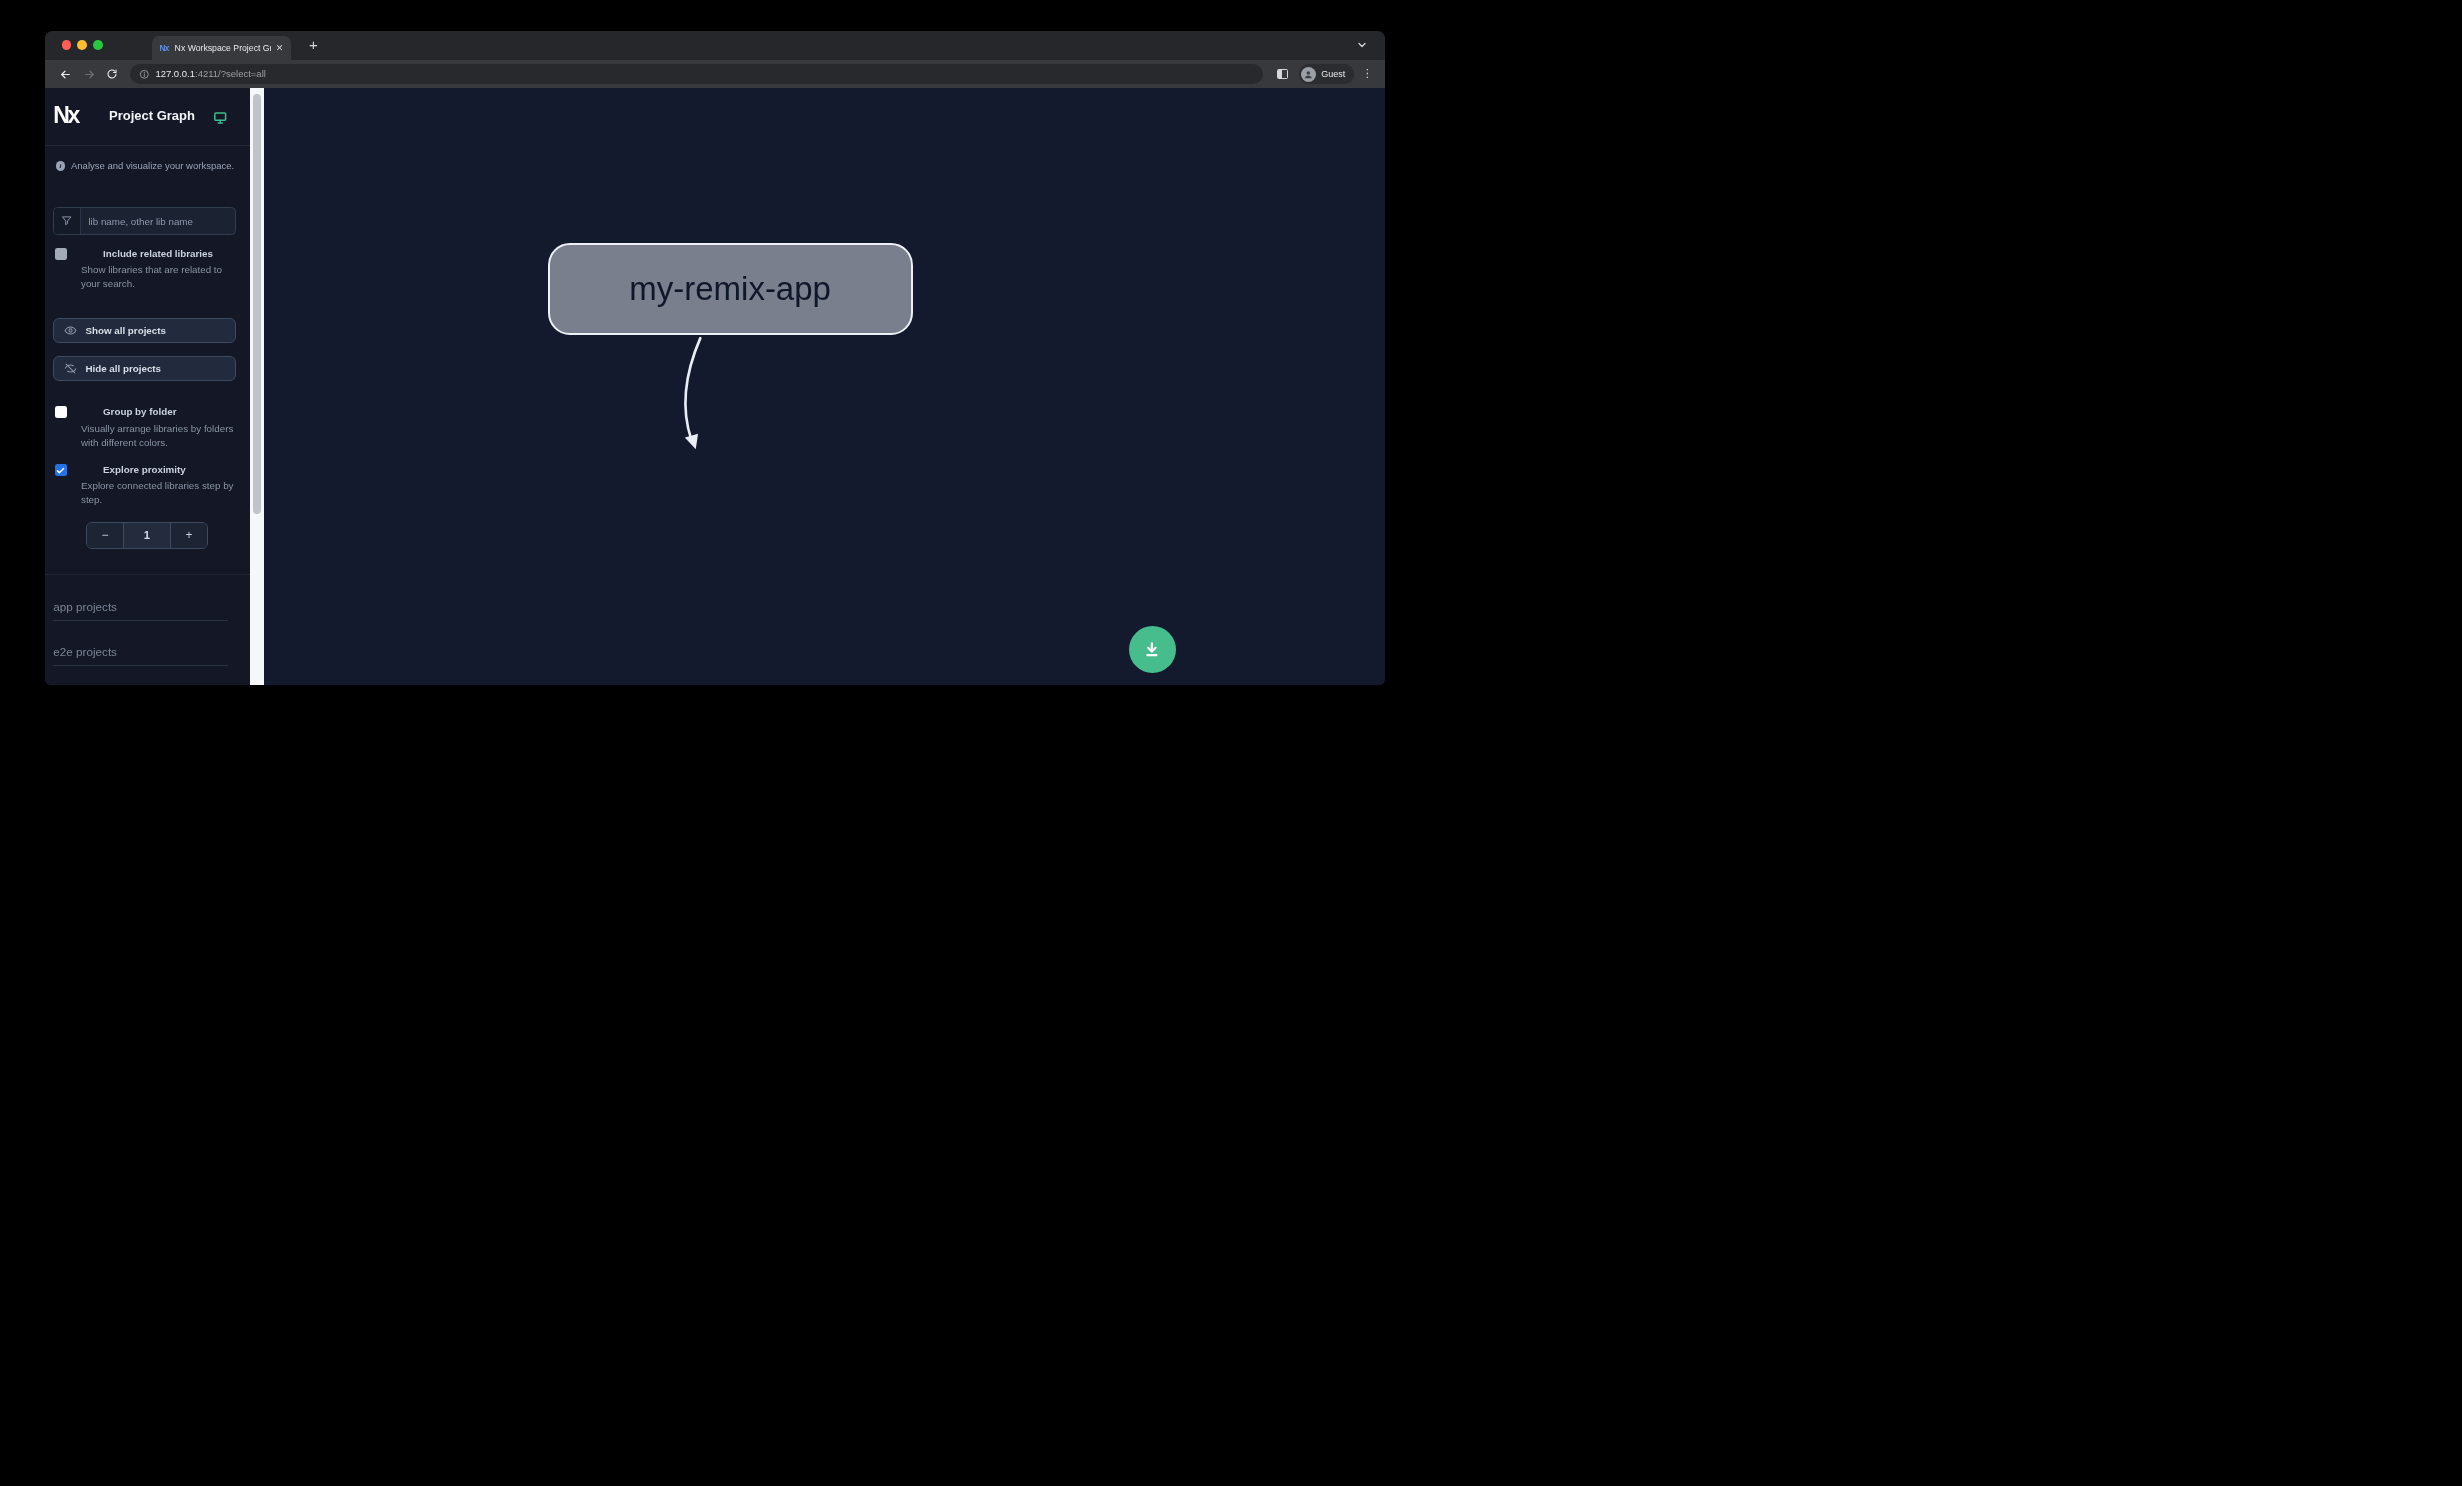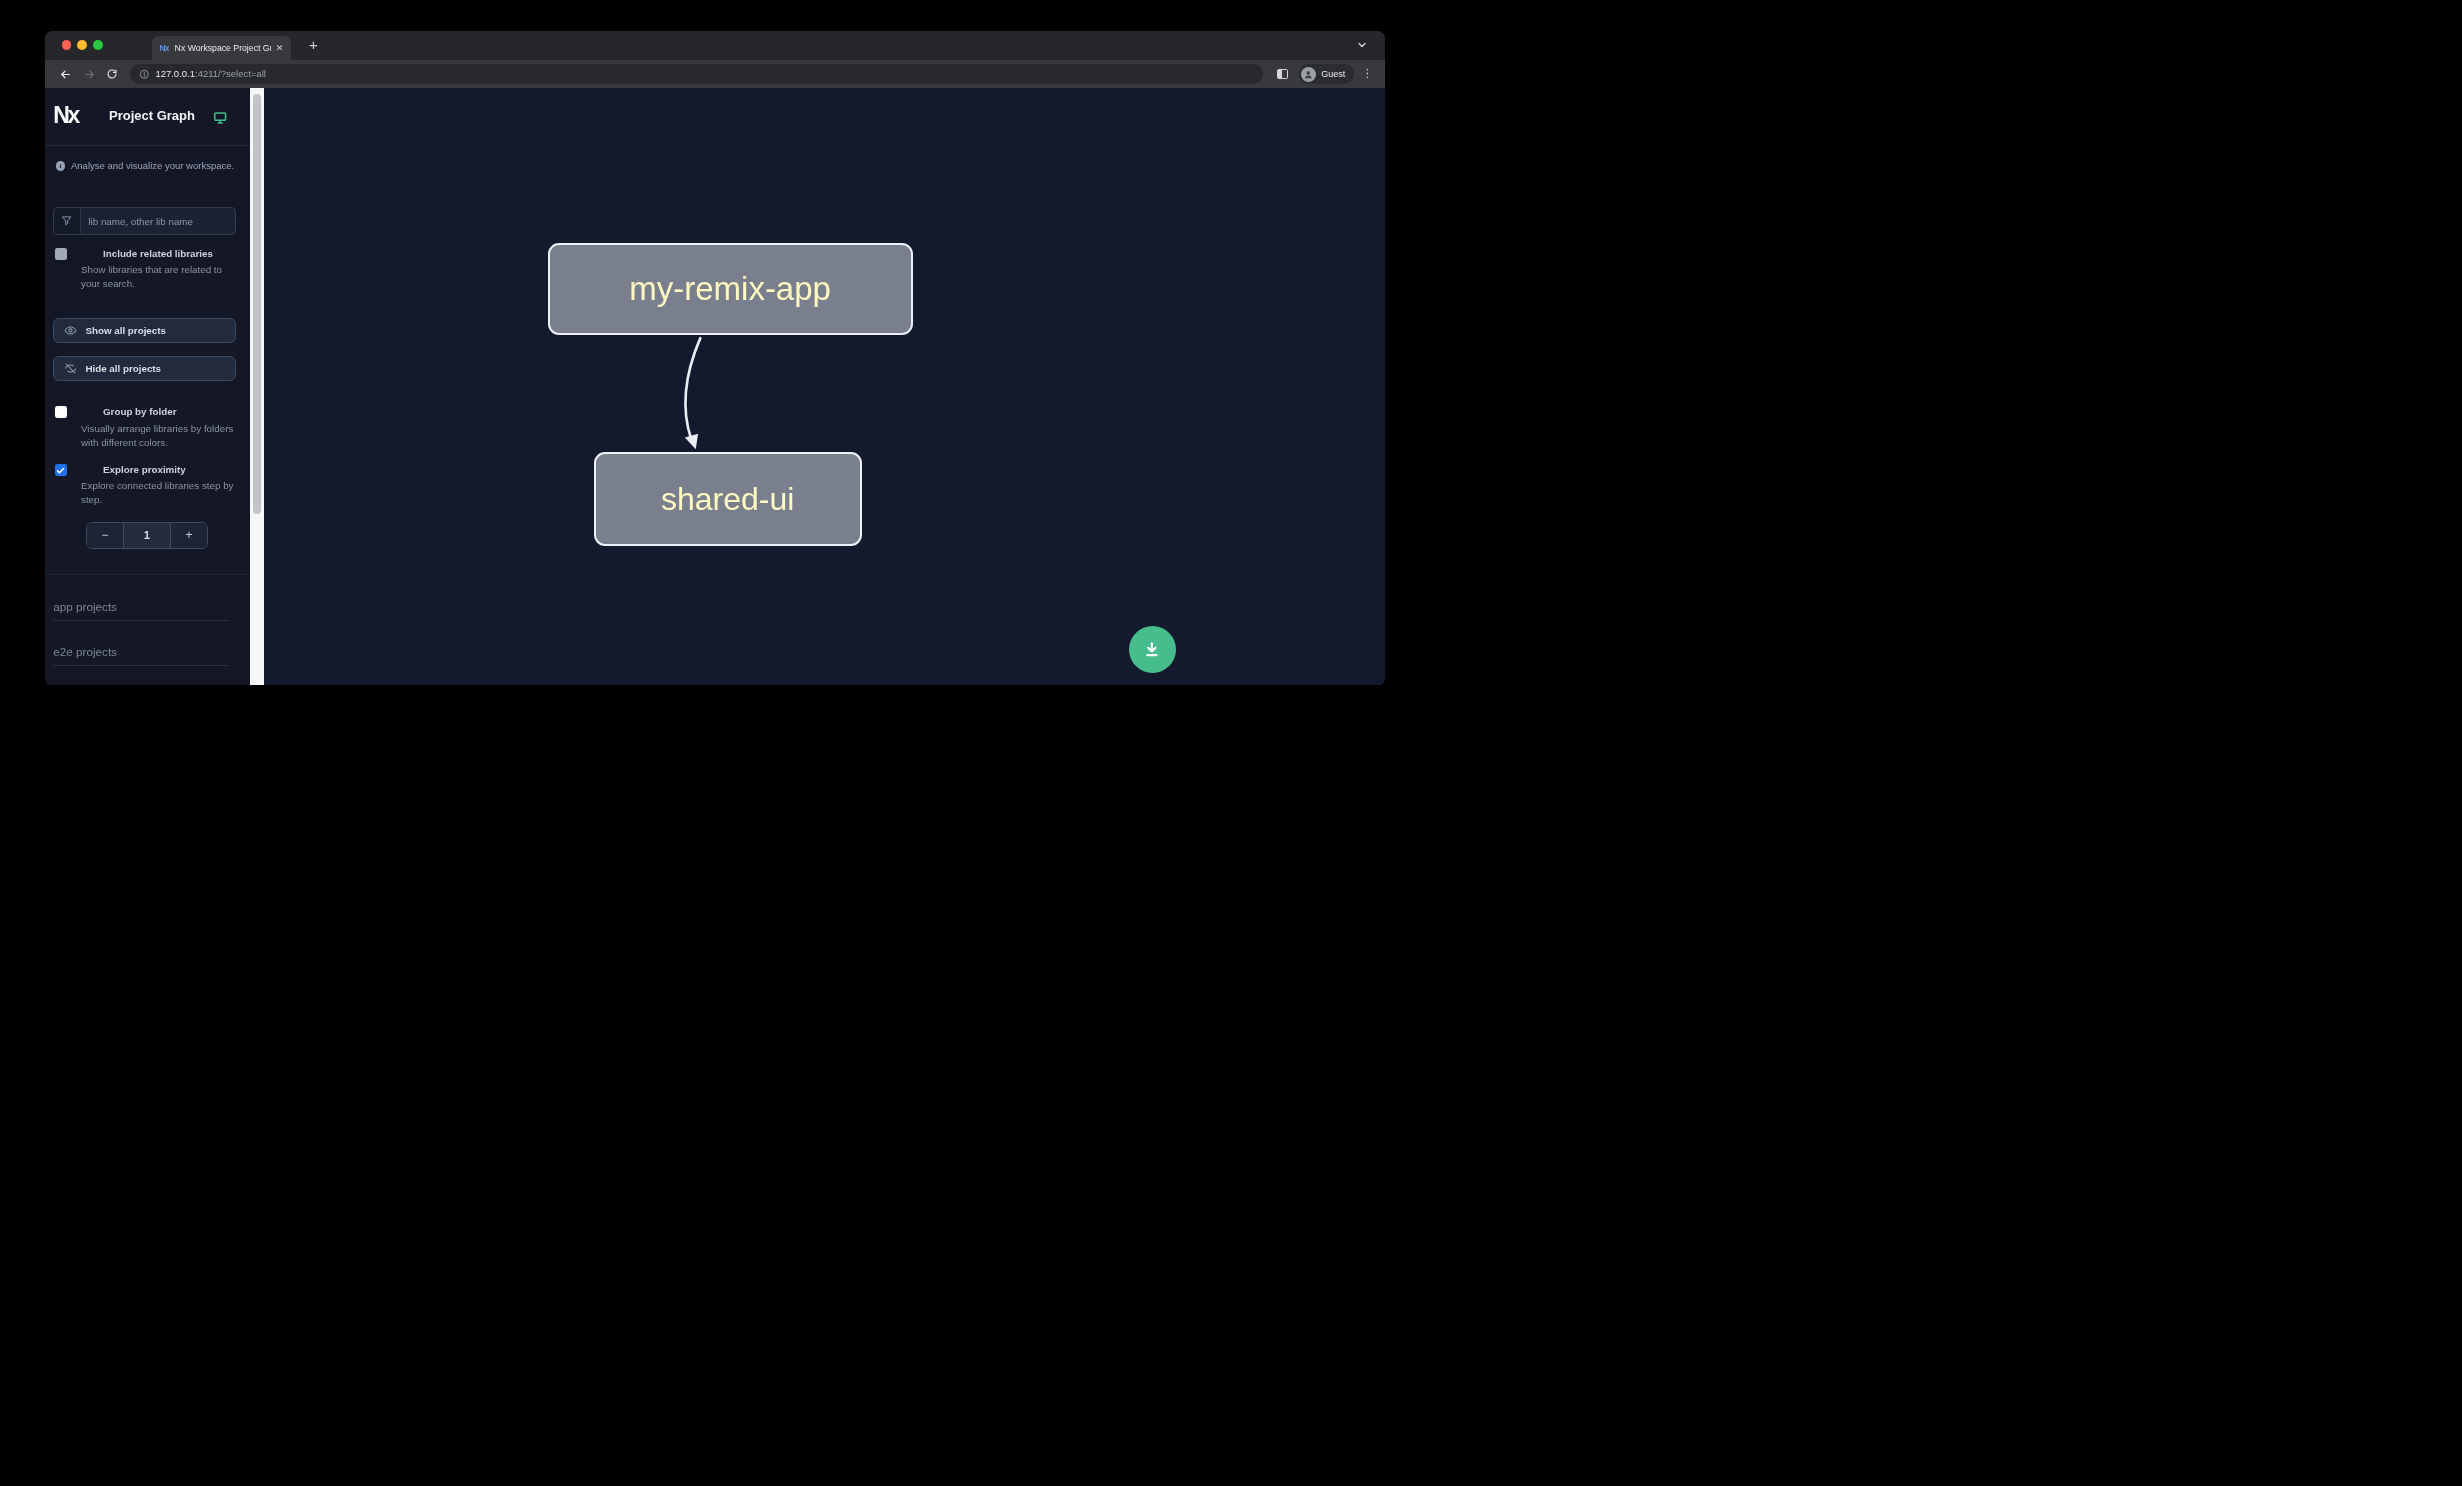--- a/index.html
+++ b/index.html
@@ -70,22 +70,22 @@
   .stepper{position:absolute;left:41px;top:434px;display:flex;border:0.8px solid #3e4a60;
     border-radius:6px;overflow:hidden;height:26.5px;}
   .step-btn{width:36px;background:#1d2433;color:#c6cedb;font-size:12px;display:flex;
     align-items:center;justify-content:center;}
   .step-val{width:48px;background:#232b3c;border-left:0.8px solid #3e4a60;border-right:0.8px solid #3e4a60;
     color:#d5dce7;font-size:11.3px;font-weight:700;display:flex;align-items:center;justify-content:center;}
   .sec-div{position:absolute;left:0;right:0;top:486px;border-top:0.8px solid #1f2736;}
   .sec-label{position:absolute;left:8.3px;font-size:11.7px;color:#7c8596;}
   .sec-line{position:absolute;left:8.3px;width:175px;border-top:0.8px solid #2a3344;}
   
-  .node{position:absolute;background:#7a7f8d;border:2.3px solid #edf0f6;border-radius:11px;
-    display:flex;align-items:center;justify-content:center;color:#fef9c3;}
+  .node{position:absolute;background:#7a7f8d;border:2.3px solid #edf0f6;border-radius:22px;
+    display:flex;align-items:center;justify-content:center;color:#0f172a;}
   .node1{left:284px;top:155px;width:365px;height:92px;font-size:33px;}
   .node2{left:330px;top:364px;width:268px;height:94px;font-size:32px;}
   .edge-svg{position:absolute;left:0;top:0;pointer-events:none;}
   .fab{position:absolute;left:865px;top:538px;width:47px;height:47px;border-radius:50%;
     background:#47bd8d;display:flex;align-items:center;justify-content:center;color:#fff;}
 </style>
 </head>
 <body>
 
 <div class="window">
@@ -228,23 +228,20 @@
     </div>
 
     <div class="main">
       <svg class="edge-svg" width="924" height="597" viewBox="0 0 1222 790">
         <path d="M 577 331 Q 545 405 565 465" fill="none" stroke="#e9edf5" stroke-width="3.5" stroke-linecap="round"></path>
         <polygon points="571,478 556.5,462.5 574,457.5" fill="#e9edf5"></polygon>
       </svg>
       <div class="node node1">
         <span>my-remix-app</span>
       </div>
-      <div class="node node2">
-        <span>shared-ui</span>
-      </div>
       <div class="fab">
         <svg width="19.7" height="19.7" viewBox="0 0 24 24" fill="none" stroke="#fff" stroke-width="2.6" stroke-linecap="round" stroke-linejoin="round">
             <path d="M12 4v9"></path>
             <path d="M7.5 9.5L12 14l4.5-4.5"></path>
             <path d="M6.5 18.5h11"></path>
           </svg>
       </div>
     </div>
 
   </div>

